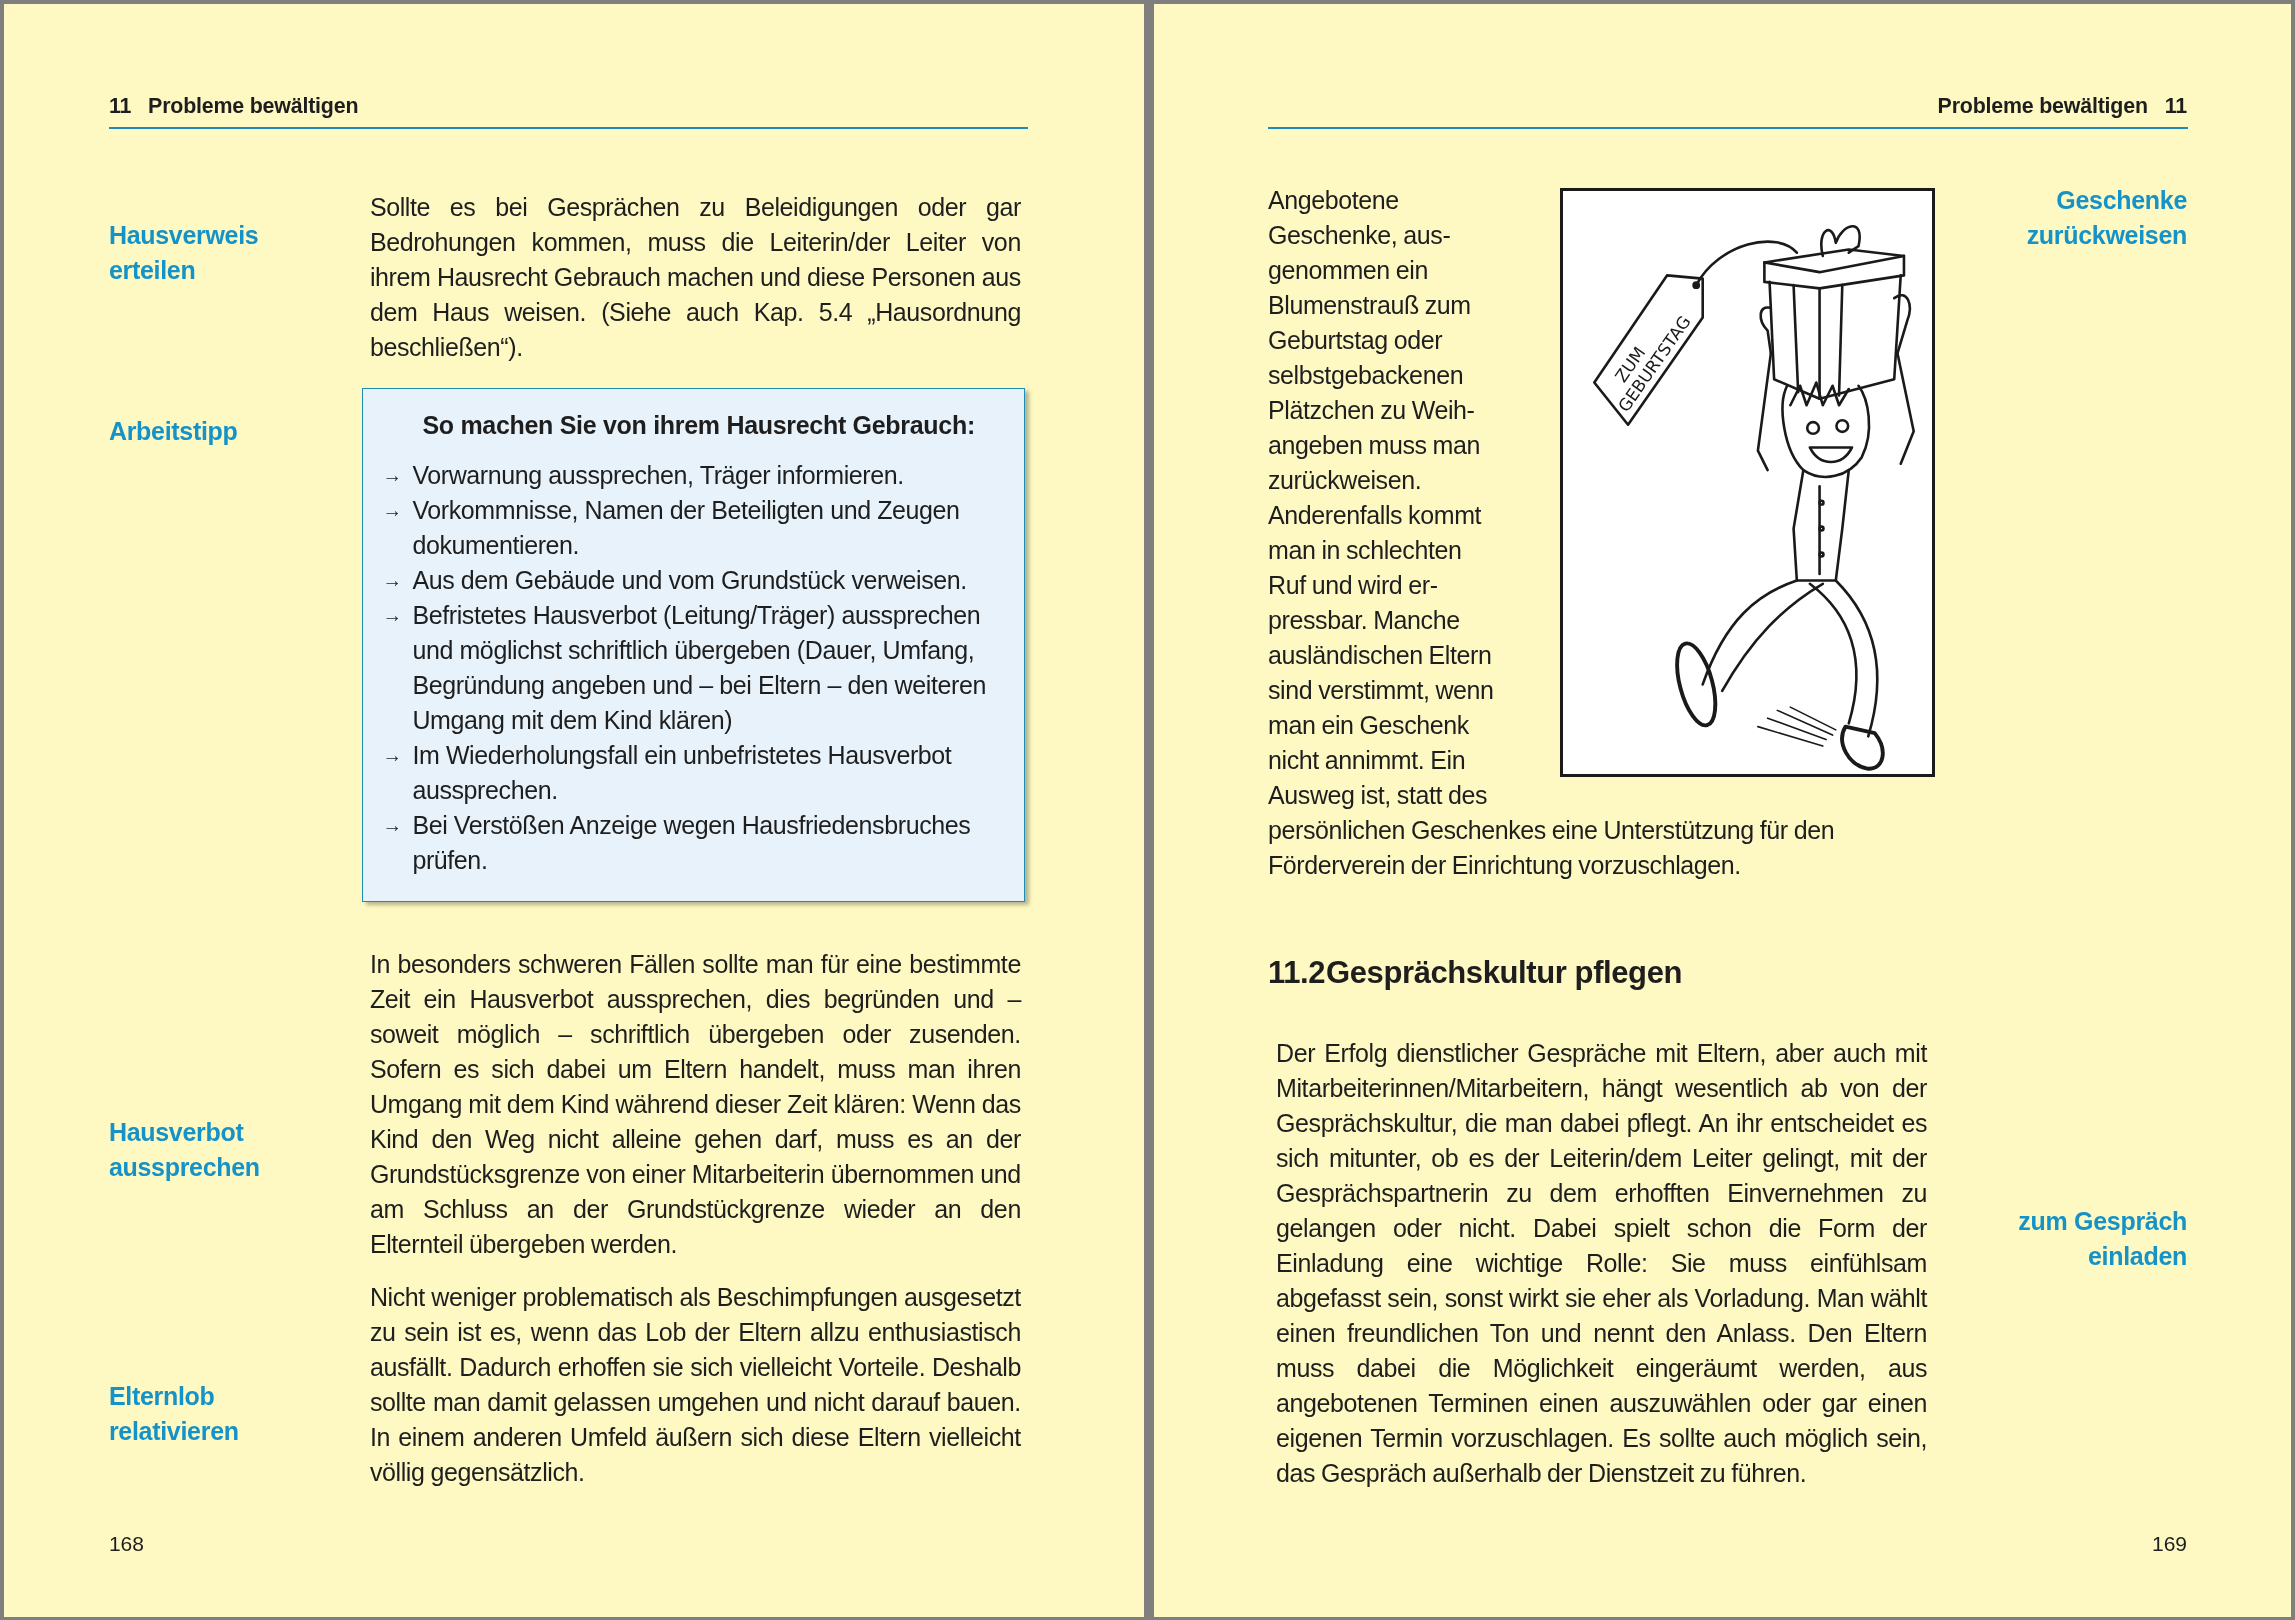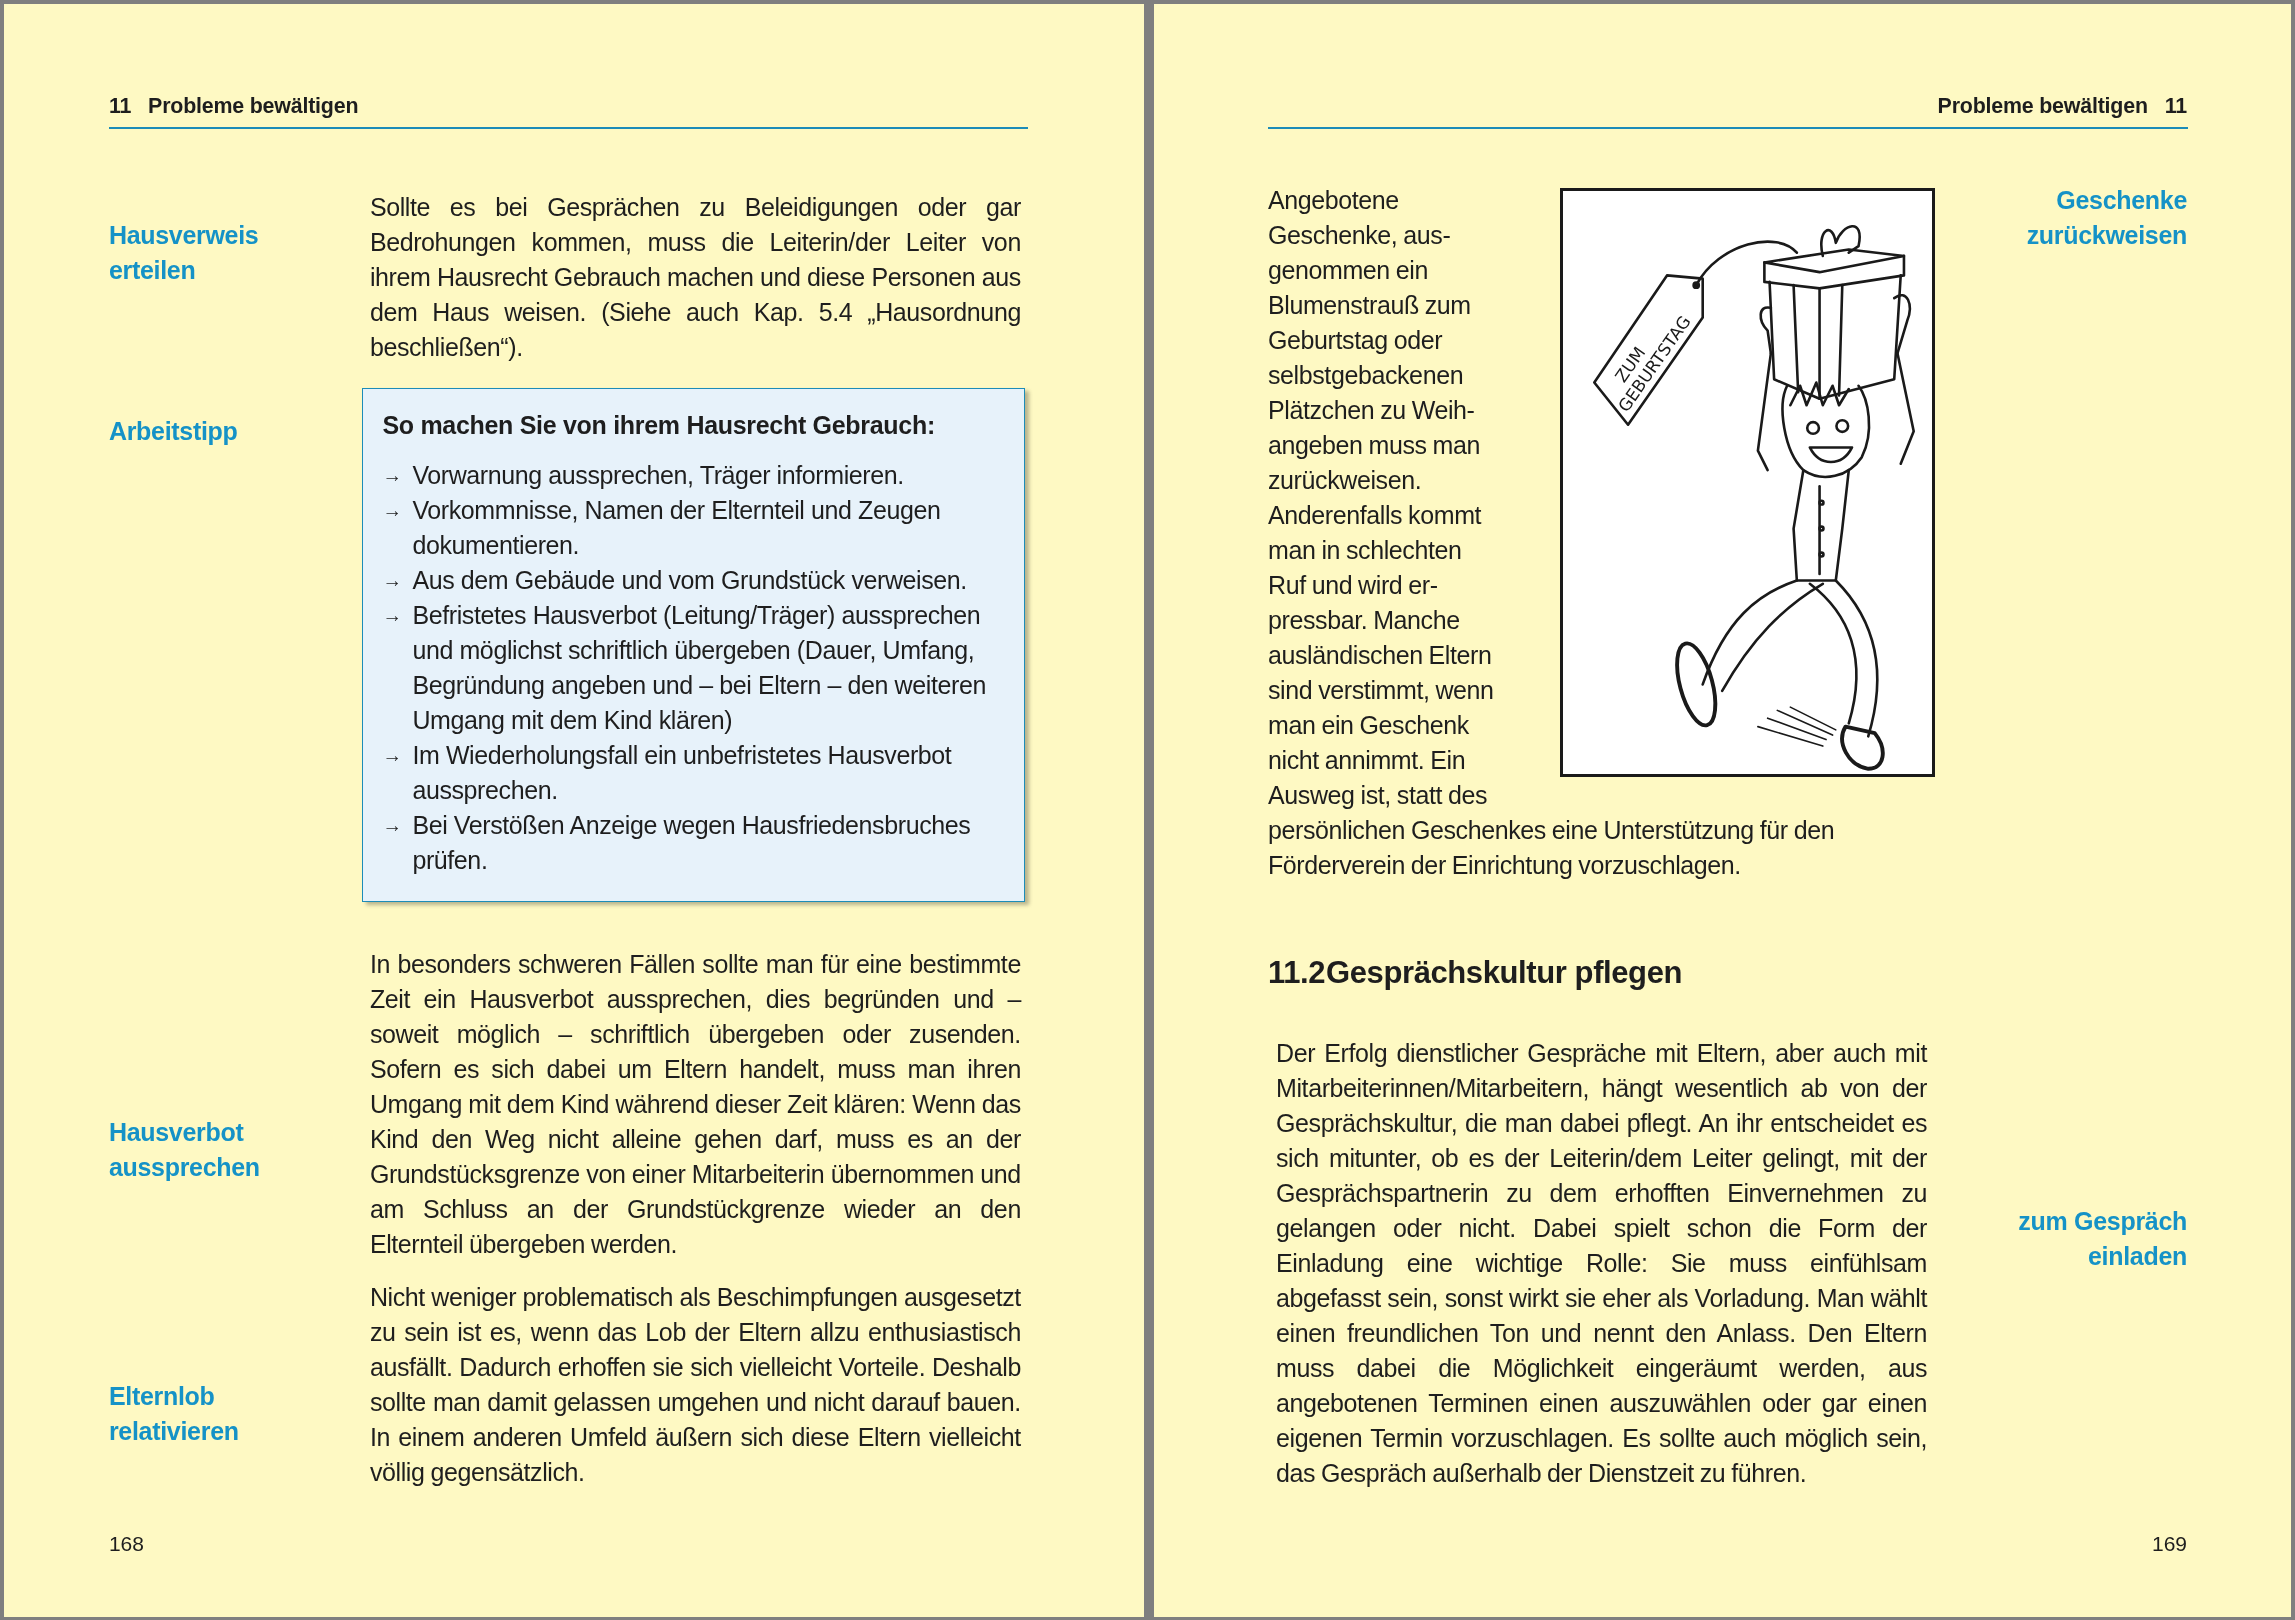--- a/index.html
+++ b/index.html
@@ -34,21 +34,21 @@
   }
   .margin-note span { display: block; }
   .margin-note.right { text-align: right; }
 
   .tip-box {
     position: absolute; left: 358px; top: 384px; width: 663px; height: 514px;
     background: #e7f2fa; border: 1.9px solid #1c8cb8; box-sizing: border-box;
     box-shadow: 3.9px 2.6px 3.9px rgba(0,0,0,0.28);
     padding: 19.5px 15.6px 0 19.5px;
   }
-  .tip-title { font-weight: bold; font-size: 25px; line-height: 35px; letter-spacing: -0.3px; margin-bottom: 14.3px; white-space: nowrap; }
+  .tip-title { font-weight: bold; font-size: 25px; line-height: 35px; letter-spacing: -0.3px; margin-bottom: 14.3px; white-space: nowrap; margin-left: 40px; }
   .tip-list { list-style: none; margin: 0; padding: 0; font-size: 25px; line-height: 35px; letter-spacing: -0.4px; }
   .tip-list li { position: relative; padding-left: 30px; }
   .tip-list li .arrow { position: absolute; left: 0; top: 0; font-size: 19.5px; width: 19.5px; text-align: center; }
 
   .section-heading {
     position: absolute; left: 114px; top: 951px; font-weight: bold; font-size: 31px; letter-spacing: -0.4px; white-space: nowrap;
   }
   .section-heading .num { margin-right: 1px; }
 
   .illustration {
@@ -78,21 +78,21 @@
   </div>
 
   <div class="margin-note" style="left:105px; top:410px;">
     <span>Arbeitstipp</span>
   </div>
 
   <div class="tip-box">
     <div class="tip-title">So machen Sie von ihrem Hausrecht Gebrauch:</div>
     <ul class="tip-list">
       <li><span class="arrow">→</span><span>Vorwarnung aussprechen, Träger informieren.</span></li>
-      <li><span class="arrow">→</span><span>Vorkommnisse, Namen der Elternteil und Zeugen dokumentieren.</span></li>
+      <li><span class="arrow">→</span><span>Vorkommnisse, Namen der Beteiligten und Zeugen dokumentieren.</span></li>
       <li><span class="arrow">→</span><span>Aus dem Gebäude und vom Grundstück verweisen.</span></li>
       <li><span class="arrow">→</span><span>Befristetes Hausverbot (Leitung/Träger) aussprechen und möglichst schriftlich übergeben (Dauer, Umfang, Begründung angeben und – bei Eltern – den weiteren Umgang mit dem Kind klären)</span></li>
       <li><span class="arrow">→</span><span>Im Wiederholungsfall ein unbefristetes Hausverbot aussprechen.</span></li>
       <li><span class="arrow">→</span><span>Bei Verstößen Anzeige wegen Hausfriedensbruches prüfen.</span></li>
     </ul>
   </div>
 
   <div class="body-text" style="left:358px; top:935px; width:667px;">
     <p>In besonders schweren Fällen sollte man für eine bestimmte Zeit ein Hausverbot aussprechen, dies begründen und – soweit möglich – schriftlich übergeben oder zusenden. Sofern es sich dabei um Eltern handelt, muss man ihren Umgang mit dem Kind während dieser Zeit klären: Wenn das Kind den Weg nicht alleine gehen darf, muss es an der Grundstücksgrenze von einer Mitarbeiterin übernommen und am Schluss an der Grundstückgrenze wieder an den Elternteil übergeben werden.</p>
   </div>

